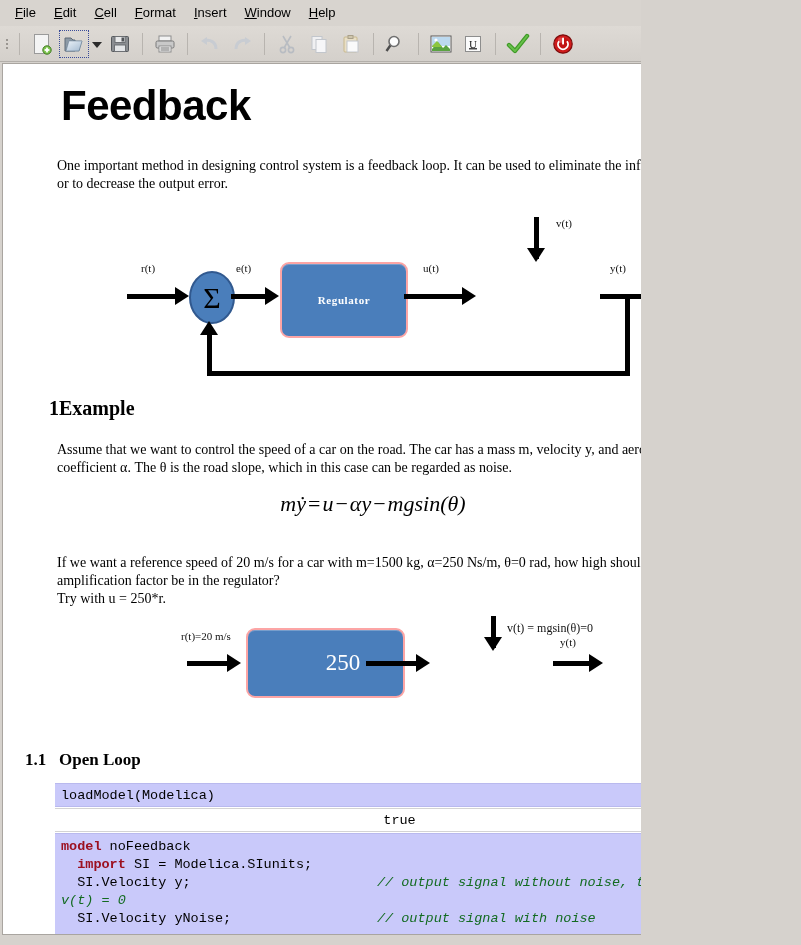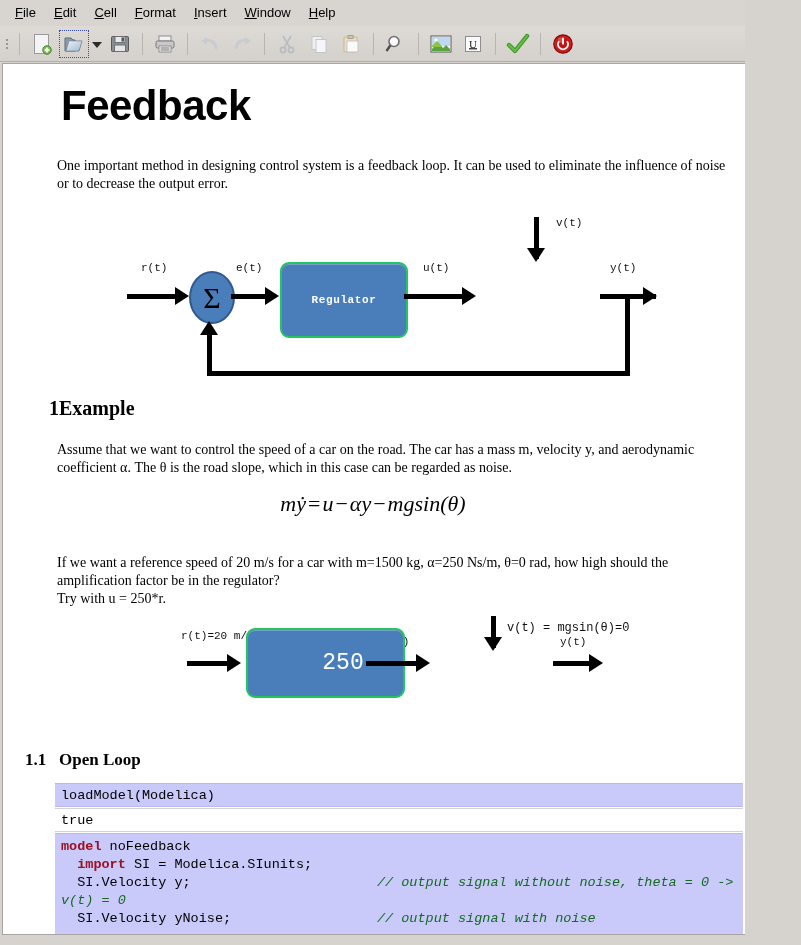--- a/index.html
+++ b/index.html
@@ -4,21 +4,21 @@
 <style>
   html, body {
     margin: 0; padding: 0;
     width: 801px; height: 945px;
     overflow: hidden;
     background: #d6d2cd;
     font-family: "Liberation Sans", sans-serif;
   }
   #app {
     position: relative;
-    width: 745px; height: 945px;
+    width: 641px; height: 945px;
     background: #d6d2cd;
     overflow: hidden;
   }
 
   
   .menubar {
     position: absolute; left: 0; top: 0;
     width: 801px; height: 26px;
     background: #d8d4cf;
     display: flex; align-items: center;
@@ -144,33 +144,33 @@
   .diagram1 {
     position: absolute; left: 0; top: 140px;
     width: 740px; height: 185px;
   }
   .diagram2 {
     position: absolute; left: 0; top: 548px;
     width: 740px; height: 125px;
   }
   .dia-label {
     position: absolute;
-    font-family: Liberation Mono, monospace;
+    font-family: Liberation Serif, serif;
     font-size: 11px;
     color: #111;
     white-space: nowrap;
   }
   .blk {
     position: absolute;
     background: #4a7ebb;
-    border: 2px solid #22c55e;
+    border: 2px solid #fca5a5;
     border-radius: 9px;
     display: flex; align-items: center; justify-content: center;
     color: #ffffff;
-    font-family: Liberation Mono, monospace;
+    font-family: Liberation Serif, serif;
     box-shadow: inset 0 1px 0 rgba(255,255,255,0.25);
     text-align: center;
   }
   .blk.sm { font-size: 11px; font-weight: bold; letter-spacing: 0.6px; }
   .blk.lg { font-size: 23px; }
   .sumnode {
     position: absolute;
     background: #4a7ebb;
     border: 2px solid #31598f;
     border-radius: 50%;
@@ -215,21 +215,21 @@
     border-bottom: 1px solid #b9b9ee;
     color: #000;
   }
   .cell.output {
     background: #ffffff;
     border-top: 1px solid #d3d3d3;
     border-bottom: 1px solid #d3d3d3;
     color: #000;
   }
   .cell-c1 { top: 719px; height: 24px; }
-  .cell-c2 { top: 744px; height: 24px; }
+  .cell-c2 { top: 744px; height: 24px; text-align: center; }
   .cell-c3 { top: 769px; height: 103px; overflow:hidden; padding-top:4px; }
   .kw { color: #9c1020; font-weight: bold; }
   .cmt { color: #136b21; font-style: italic; }
   pre.code { margin:0; font-family:"Liberation Mono", monospace; font-size:13.5px; line-height:18px; white-space:pre-wrap; }
 
   
   .brackets {
     position: absolute; left: 740px; top: 0;
     width: 43px; height: 100%;
     background: #fff;

